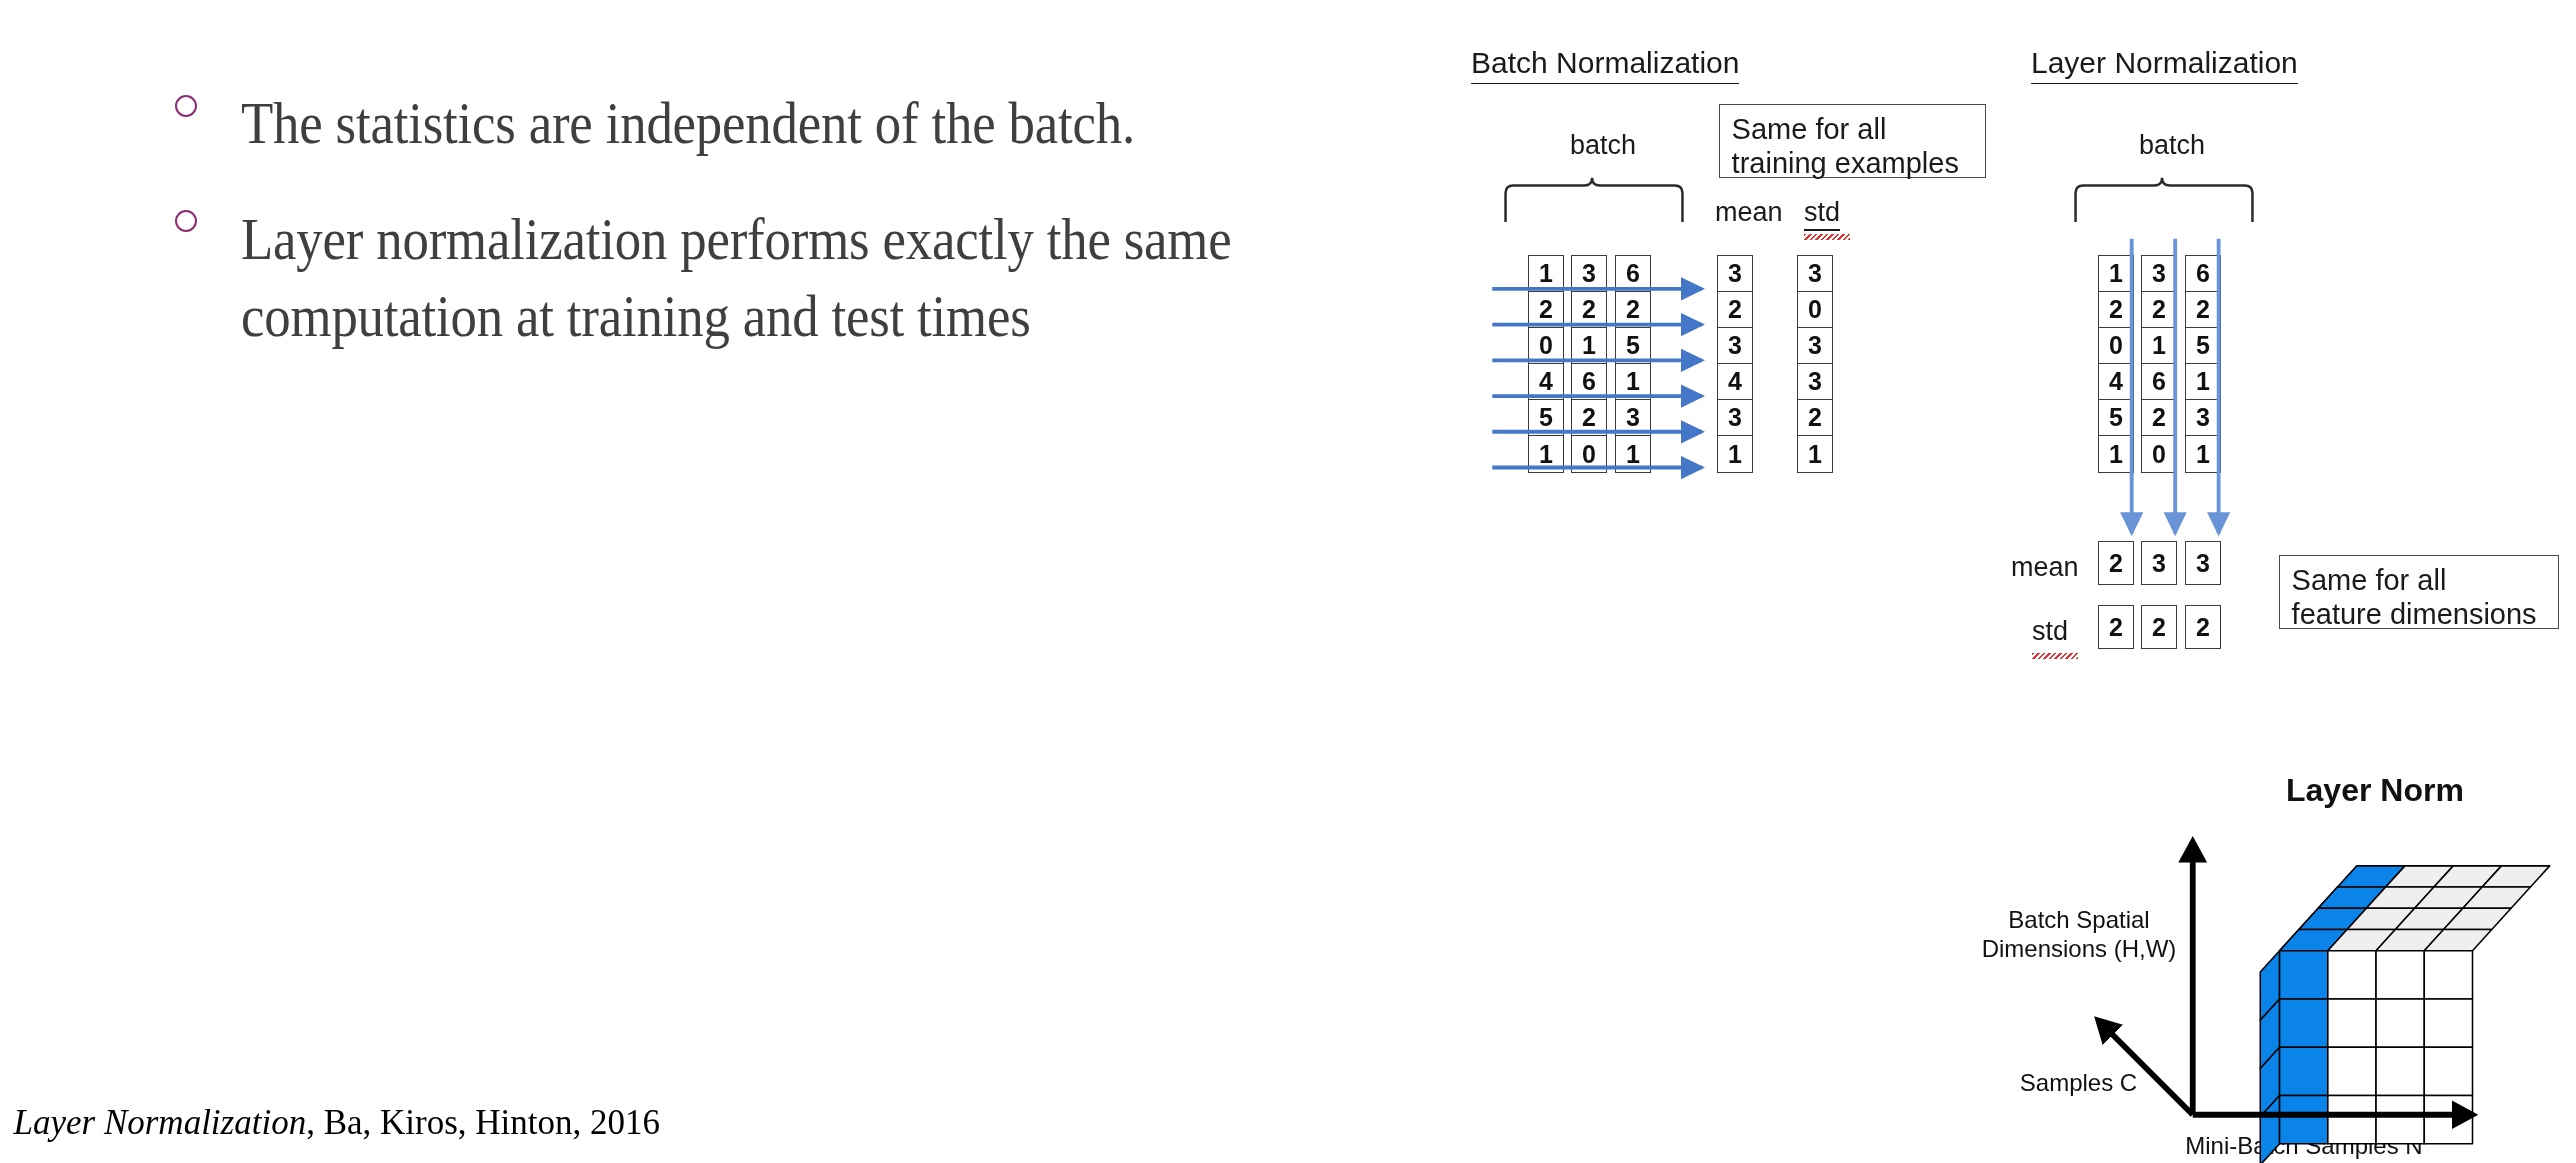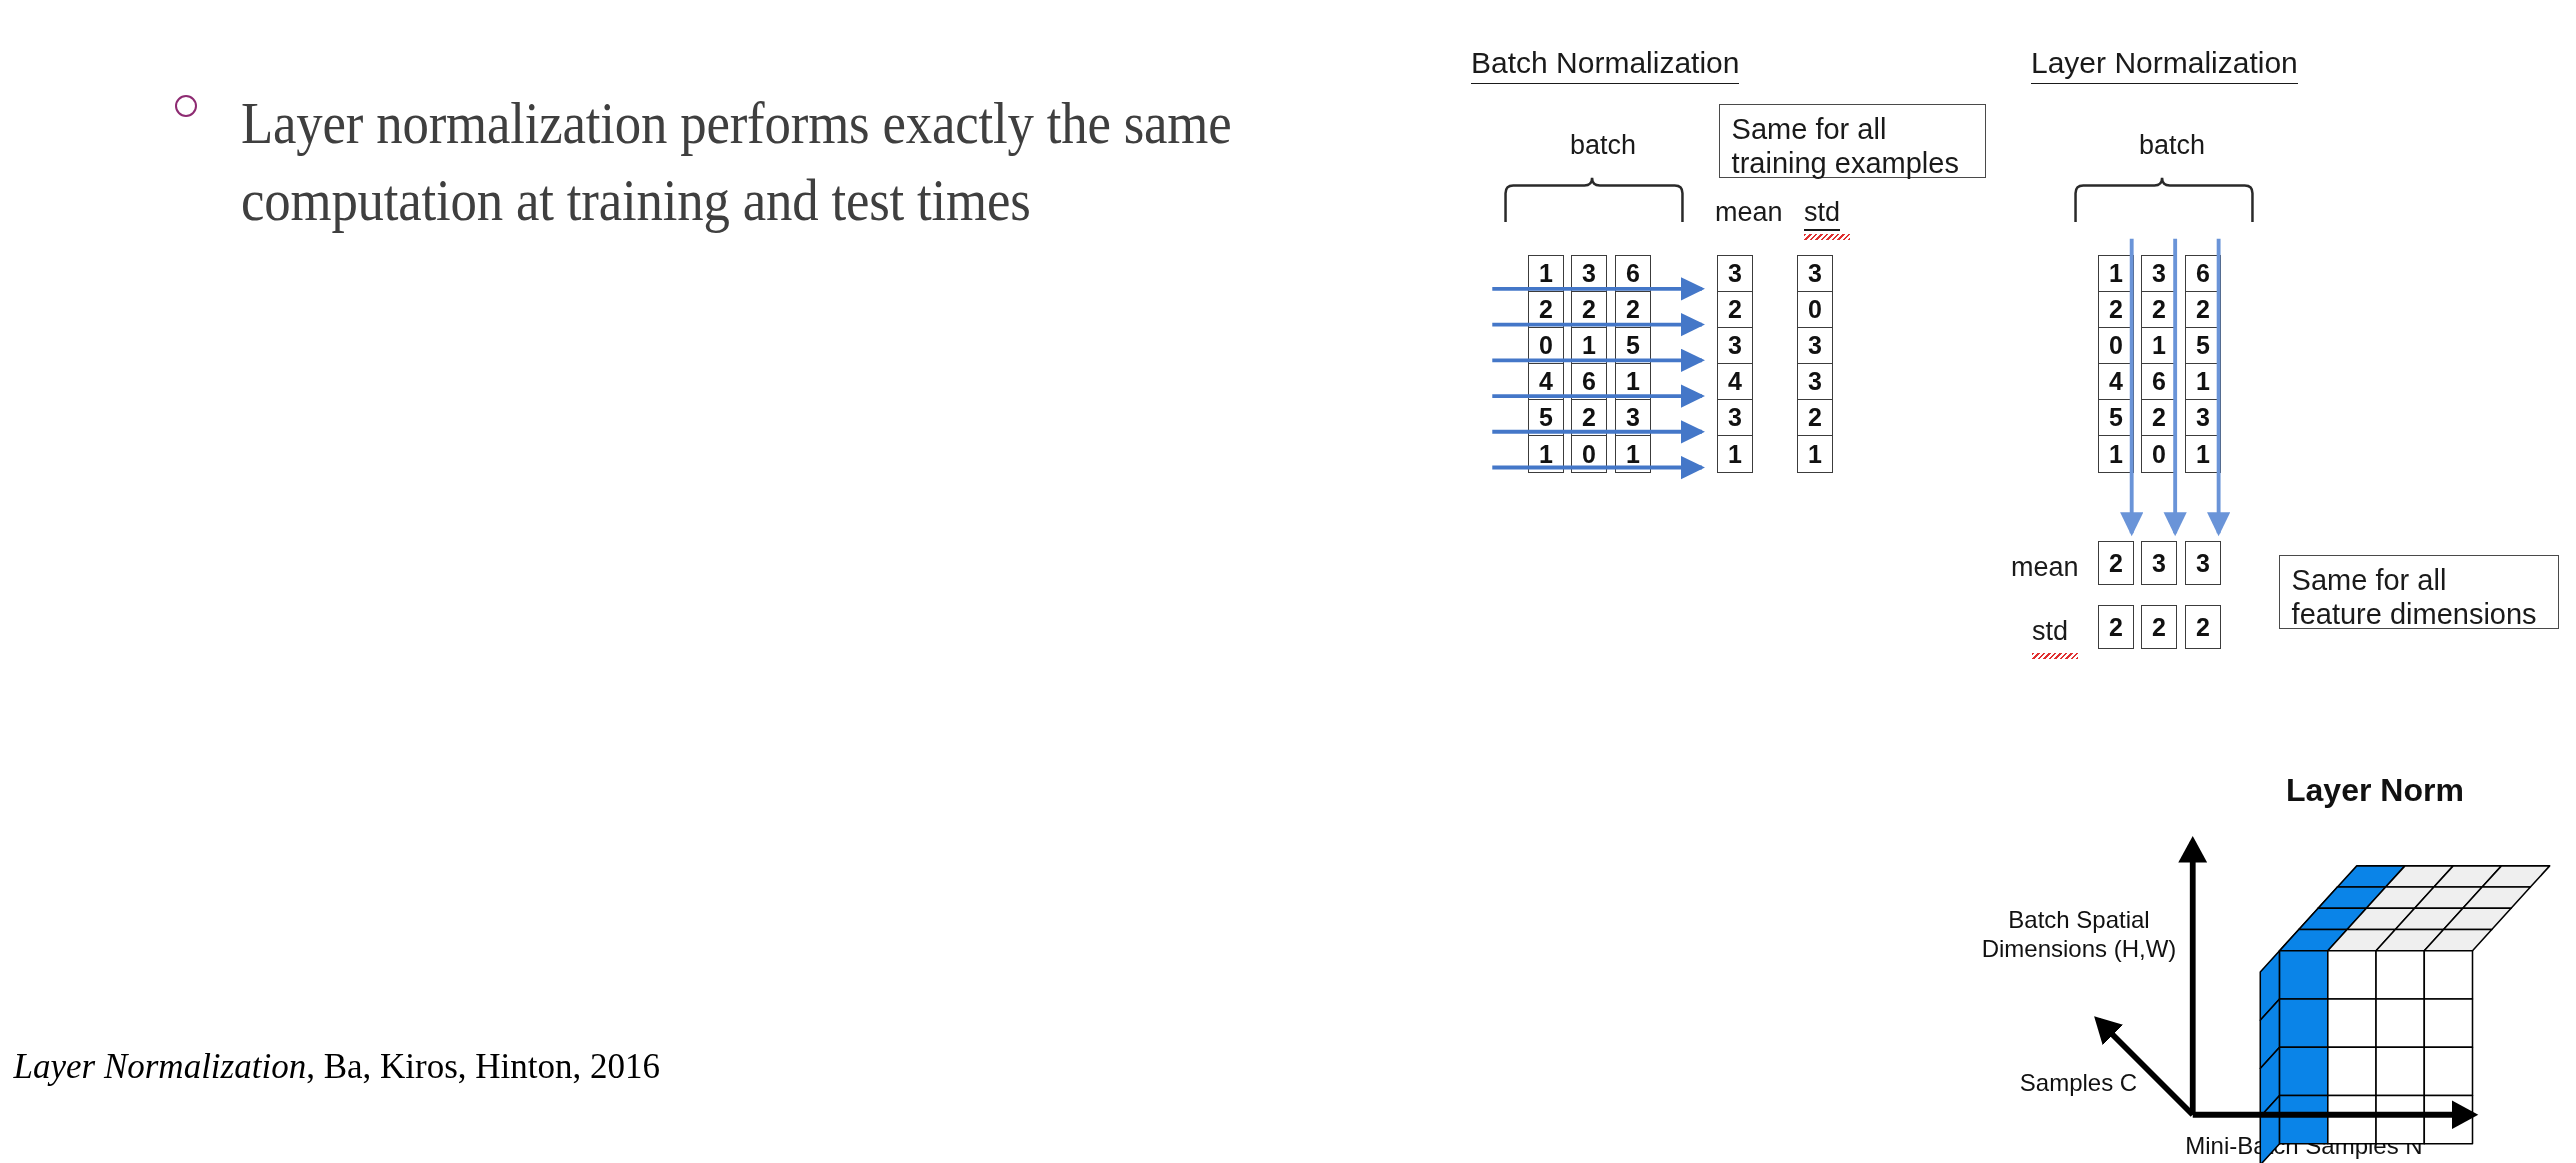--- a/index.html
+++ b/index.html
@@ -46,21 +46,21 @@
     display: block;
     transform: scaleX(0.88);
     transform-origin: left top;
     white-space: pre-line;
   }
 
   
   #footnote {
     position: absolute;
     left: 13.5px;
-    top: 1047px;
+    top: 1103px;
     font-family: "Liberation Serif", serif;
     font-size: 35px;
     color: #000000;
     white-space: nowrap;
   }
   #footnote .ital { font-style: italic; }
 
   
   #diagram {
     position: absolute;
@@ -183,20 +183,24 @@
     text-align: center;
   }
   #axis-y-label { left: 41px; top: 153px; width: 212px; }
   #axis-c-label { left: 74px; top: 316px; width: 145px; }
   #axis-n-label { left: 232px; top: 379px; width: 280px; }
 </style>
 </head>
 <body>
 
 <div id="bullets">
+  <div class="bullet">
+    <span class="bullet-marker"></span>
+    <span class="bullet-text">The statistics are independent of the batch.</span>
+  </div>
   <div class="bullet">
     <span class="bullet-marker"></span>
     <span class="bullet-text">Layer normalization performs exactly the same computation at training and test times</span>
   </div>
 </div>
 
 <div id="footnote"><span class="ital">Layer Normalization</span><span>, Ba, Kiros, Hinton, 2016</span></div>
 
 <div id="diagram">
 

